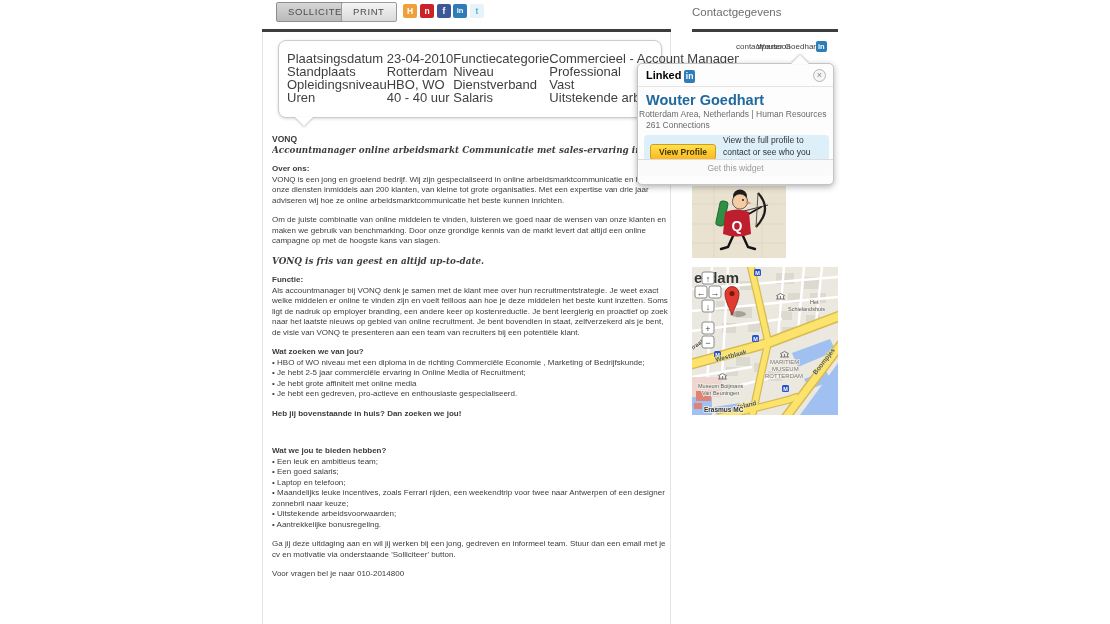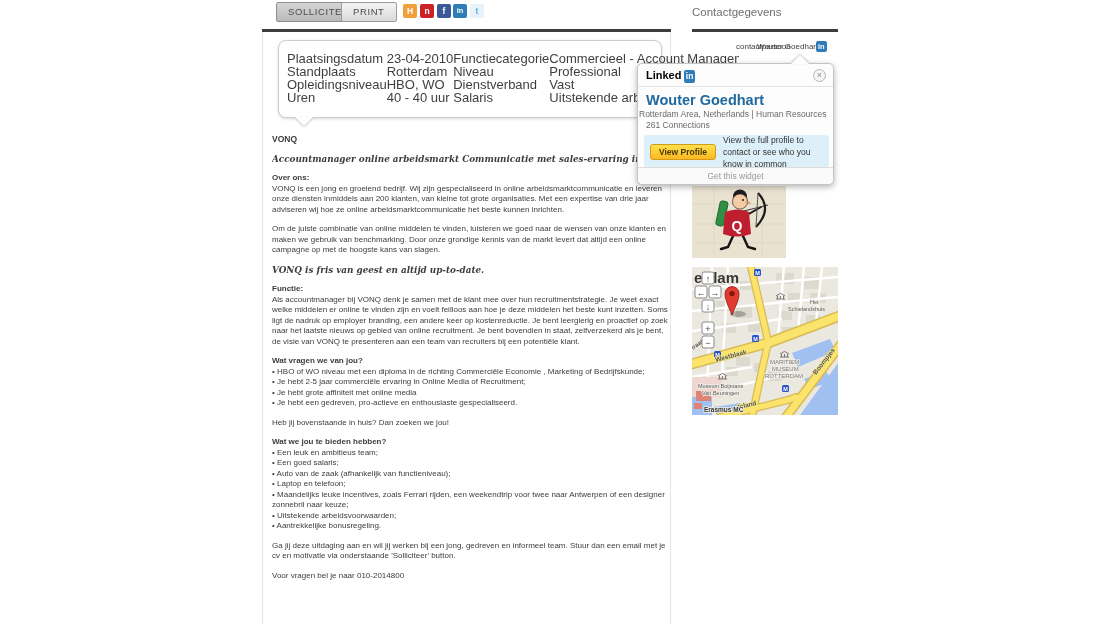--- a/index.html
+++ b/index.html
@@ -26,27 +26,27 @@
            border:1px solid #ccc;border-radius:8px;box-shadow:0 1px 3px rgba(0,0,0,.15);padding:11px 8px 0 8px}
   .details:after{content:"";position:absolute;left:16px;bottom:-9px;width:0;height:0;
            border:9px solid transparent;border-top:9px solid #fff;border-bottom:0;
            filter:drop-shadow(0 1px 1px rgba(0,0,0,.25))}
   .details table{border-collapse:collapse;width:100%;font-size:13px;line-height:13px;color:#3f3f3f}
   .details td{padding:0;vertical-align:top;white-space:nowrap}
   .details td.lab1{width:80px}.details td.val1{width:90px}.details td.lab2{width:75px}.details td.val2{overflow:hidden;max-width:122px}
 
   
   .main{position:absolute;left:272px;top:134px;width:396px;font-size:8px;line-height:10.5px;color:#3c3c3c}
-  .blk-company{font-weight:bold;font-size:8.5px;margin-bottom:9px}
+  .blk-company{font-weight:bold;font-size:8.5px;}
   .blk-title,.blk-emph{font-family:"DejaVu Serif","Liberation Serif",serif;font-style:italic;font-weight:bold;
        font-size:8.8px;margin-bottom:9px;white-space:nowrap;overflow:hidden}
   .blk-heading{font-weight:bold;margin-top:8px}
   .blk-para{margin-bottom:9px}
   .blk-bullet{margin:0}
-  .blk-boldline{font-weight:normal;margin:9px 0}
+  .blk-boldline{font-weight:bold;margin:27px 0}
   .blk-mixed{margin-bottom:9px}
   .blk-mixed .bold{font-weight:normal}
   .blk-gaptop{margin-top:9px}
 
   
   .contact-h{position:absolute;left:692px;top:6px;font-size:11.5px;color:#6e6e6e}
   .contact-row{position:absolute;left:736px;top:42px;font-size:8px;color:#3f3f3f}
   .contact-name{position:absolute;left:757px;top:42px;font-size:8px;color:#3f3f3f}
   .in-badge{display:inline-block;background:#2e7cb8;color:#fff;font-weight:bold;font-size:7.5px;
             line-height:11px;height:11px;padding:0 2px;border-radius:2px;vertical-align:middle}
@@ -62,21 +62,21 @@
   .liw-close{position:absolute;right:7px;top:5px;width:13px;height:13px;border:1px solid #b5b5b5;border-radius:50%;
        color:#8a8a8a;font-size:9px;line-height:11px;text-align:center;cursor:pointer;background:#f5f5f5}
   .liw-name{margin:5px 8px 1px;font-size:14.5px;font-weight:bold;color:#20699e}
   .liw-sub{margin:0 1px;color:#6a6a6a}
   .liw-conn{margin:1px 8px 0;color:#6a6a6a}
   .liw-box{position:absolute;left:6px;top:71px;width:185px;height:33px;background:#ddeff8;border-radius:4px;
        display:flex;align-items:center;padding:0 6px;gap:7px}
   .liw-viewbtn{width:66px;height:16px;background:linear-gradient(#ffe14d,#fcb822);border:1px solid #d49c16;
        border-radius:3px;font-size:8.5px;font-weight:bold;color:#4a3a00;text-align:center;line-height:14px;cursor:pointer;flex:none}
   .liw-hint{color:#333;line-height:12px;width:104px}
-  .liw-foot{position:absolute;left:0;right:0;bottom:0;height:17px;border-top:1px solid #ddd;background:#fafafa;
+  .liw-foot{position:absolute;left:0;right:0;bottom:8px;height:17px;border-top:1px solid #ddd;background:#fafafa;
        border-radius:0 0 5px 5px;text-align:center;color:#9a9a9a;line-height:16px;cursor:pointer}
 
   
   .mascot{position:absolute;left:692px;top:186px}
   .map{position:absolute;left:692px;top:267px;border:0;cursor:grab}
   .halo{paint-order:stroke;stroke:#f1eee6;stroke-width:1.6px}
   .halo2{paint-order:stroke;stroke:#f6e88a;stroke-width:1.4px}
   svg text{font-family:"Liberation Sans","DejaVu Sans",sans-serif}
 </style>
 </head>
@@ -130,30 +130,29 @@
 
   <div class="main">
       <div class="blk blk-company">VONQ</div>
       <div class="blk blk-title">Accountmanager online arbeidsmarkt Communicatie met sales-ervaring in recruitment / online med</div>
       <div class="blk blk-heading">Over ons:</div>
       <div class="blk blk-para">VONQ is een jong en groeiend bedrijf. Wij zijn gespecialiseerd in online arbeidsmarktcommunicatie en leveren onze diensten inmiddels aan 200 klanten, van kleine tot grote organisaties. Met een expertise van drie jaar adviseren wij hoe ze online arbeidsmarktcommunicatie het beste kunnen inrichten.</div>
       <div class="blk blk-para">Om de juiste combinatie van online middelen te vinden, luisteren we goed naar de wensen van onze klanten en maken we gebruik van benchmarking. Door onze grondige kennis van de markt levert dat altijd een online campagne op met de hoogste kans van slagen.</div>
       <div class="blk blk-emph">VONQ is fris van geest en altijd up-to-date.</div>
       <div class="blk blk-heading">Functie:</div>
       <div class="blk blk-para">Als accountmanager bij VONQ denk je samen met de klant mee over hun recruitmentstrategie. Je weet exact welke middelen er online te vinden zijn en voelt feilloos aan hoe je deze middelen het beste kunt inzetten. Soms ligt de nadruk op employer branding, een andere keer op kostenreductie. Je bent leergierig en proactief op zoek naar het laatste nieuws op gebied van online recruitment. Je bent bovendien in staat, zelfverzekerd als je bent, de visie van VONQ te presenteren aan een team van recruiters bij een potentiële klant.</div>
-      <div class="blk blk-heading">Wat vragen we van jou?</div>
+      <div class="blk blk-heading">Wat zoeken we van jou?</div>
       <div class="blk blk-bullet">• HBO of WO niveau met een diploma in de richting Commerciële Economie , Marketing of Bedrijfskunde;</div>
       <div class="blk blk-bullet">• Je hebt 2-5 jaar commerciële ervaring in Online Media of Recruitment;</div>
       <div class="blk blk-bullet">• Je hebt grote affiniteit met online media</div>
       <div class="blk blk-bullet">• Je hebt een gedreven, pro-actieve en enthousiaste gespecialiseerd.</div>
       <div class="blk blk-boldline blk-gaptop">Heb jij bovenstaande in huis? Dan zoeken we jou!</div>
       <div class="blk blk-heading">Wat we jou te bieden hebben?</div>
       <div class="blk blk-bullet">• Een leuk en ambitieus team;</div>
       <div class="blk blk-bullet">• Een goed salaris;</div>
-      <div class="blk blk-bullet">• Auto van de zaak (afhankelijk van functieniveau);</div>
       <div class="blk blk-bullet">• Laptop en telefoon;</div>
       <div class="blk blk-bullet">• Maandelijks leuke incentives, zoals Ferrari rijden, een weekendtrip voor twee naar Antwerpen of een designer zonnebril naar keuze;</div>
       <div class="blk blk-bullet">• Uitstekende arbeidsvoorwaarden;</div>
       <div class="blk blk-bullet">• Aantrekkelijke bonusregeling.</div>
       <div class="blk blk-mixed blk-gaptop"><span>Ga jij deze uitdaging aan en wil jij werken bij een jong, gedreven en informeel team. </span><span class="bold">Stuur dan een email met je cv en motivatie via onderstaande 'Solliciteer' button.</span></div>
       <div class="blk blk-para">Voor vragen bel je naar 010-2014800</div>
     </div>
 
   <div class="contact-h">Contactgegevens</div>
   <div class="contact-row">contactpersoon</div>

